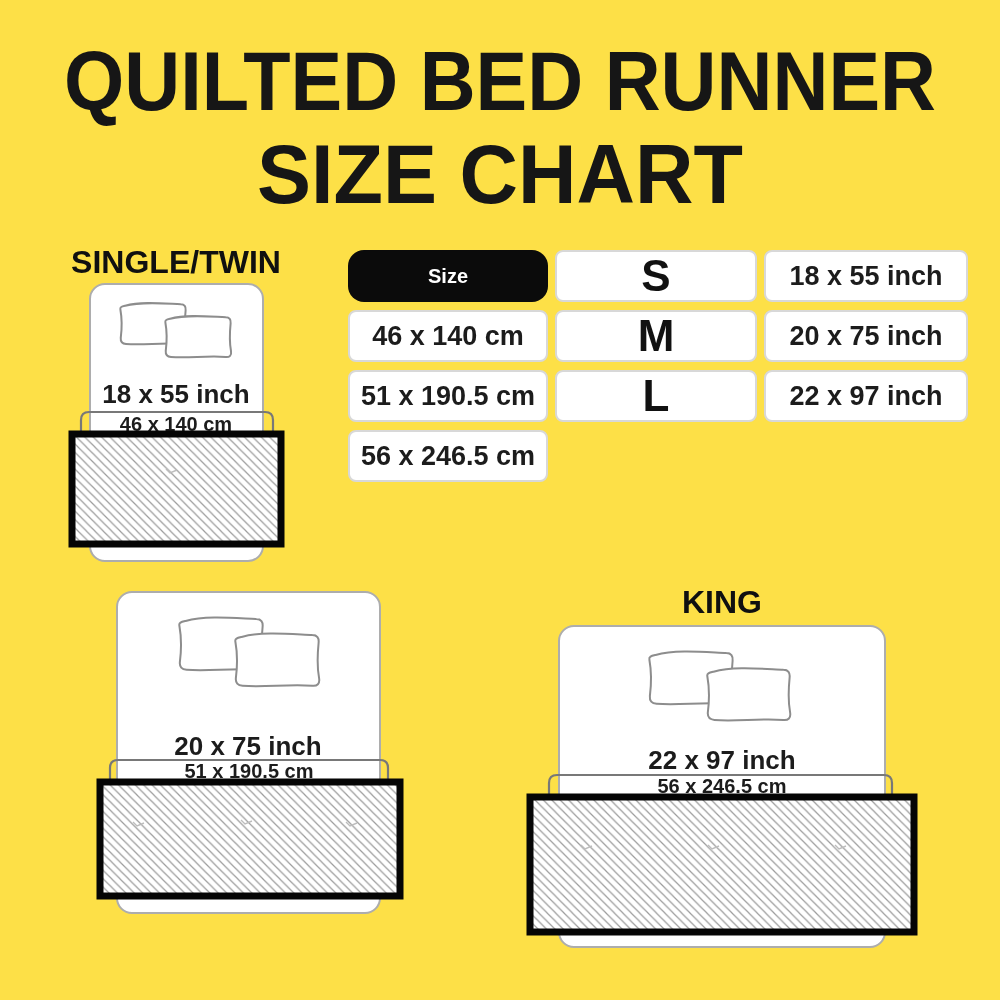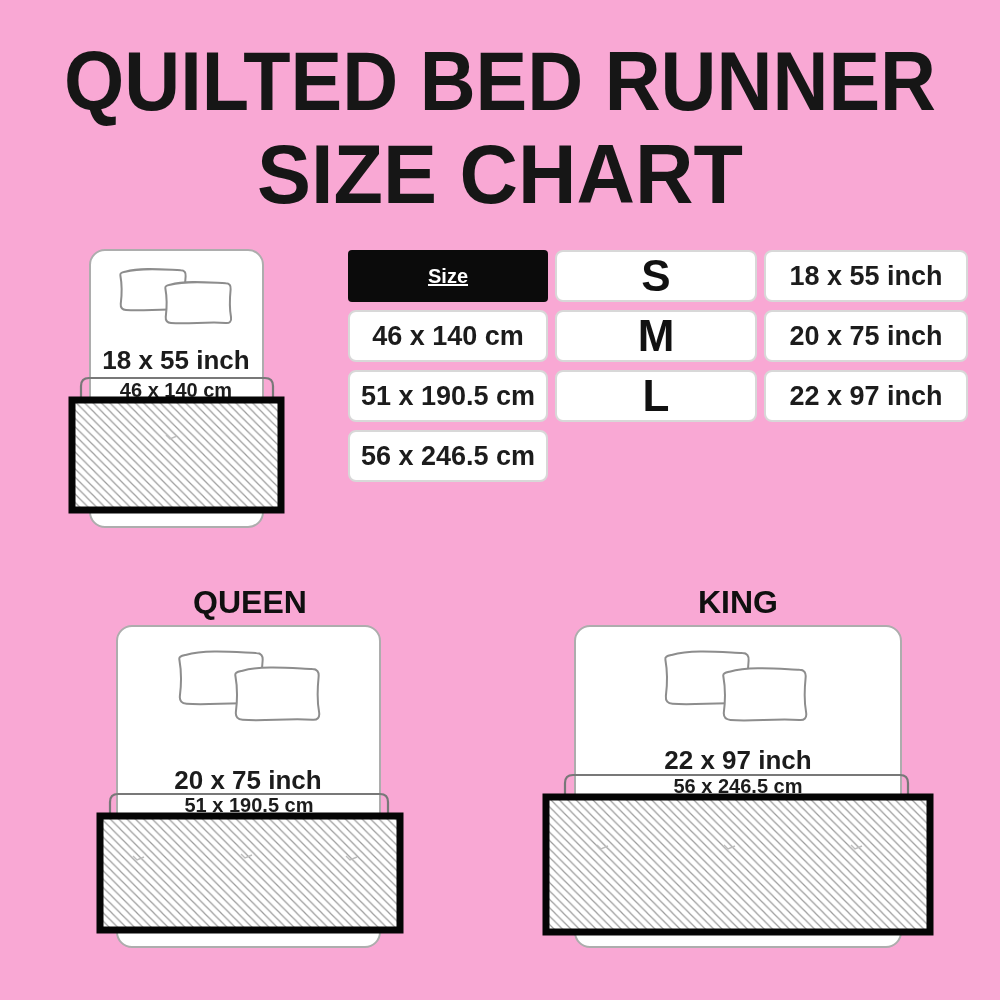--- a/index.html
+++ b/index.html
@@ -1,32 +1,32 @@
 <!DOCTYPE html>
 <html><head>
 <meta charset="utf-8">
 <style>
   html,body{margin:0;padding:0;background:#fff;}
   .canvas{
-    position:relative;width:1000px;height:1000px;background:#f9a8d4;
+    position:relative;width:1000px;height:1000px;background:#fde047;
     font-family:"Liberation Sans",sans-serif;color:#161616;overflow:hidden;
   }
   .title-svg{position:absolute;left:0;top:0;}
   .title-line{font-family:"Liberation Sans",sans-serif;font-weight:bold;fill:#161616;}
 
   
   .size-table{
     position:absolute;left:348px;top:250px;width:620px;
     display:grid;grid-template-columns:200px 202px 204px;
     column-gap:7px;row-gap:8px;grid-auto-rows:52px;
   }
   .th{
-    background:#0b0b0b;border-radius:4px;color:#ffffff;
+    background:#0b0b0b;border-radius:16px;color:#ffffff;
     display:flex;align-items:center;justify-content:center;
-    font-size:20px;font-weight:bold;text-decoration:underline;
+    font-size:20px;font-weight:bold;
   }
   .td{
     background:#ffffff;border:2px solid #d8d8d8;border-radius:8px;
     display:flex;align-items:center;justify-content:center;
     box-sizing:border-box;
   }
   .td.size{font-size:44px;font-weight:bold;color:#111;}
   .td.meas{font-size:27px;font-weight:bold;color:#1c1c1c;}
 
   
@@ -61,20 +61,21 @@
       </symbol>
     </defs>
   </svg>
 
   <svg class="title-svg" width="1000" height="230">
     <text class="title-line" x="500" y="110" text-anchor="middle" font-size="84" textLength="872" lengthAdjust="spacingAndGlyphs">QUILTED BED RUNNER</text>
     <text class="title-line" x="500" y="203" text-anchor="middle" font-size="84" textLength="486" lengthAdjust="spacingAndGlyphs">SIZE CHART</text>
   </svg>
 
   <div class="diagram" style="left:36px;top:245px;width:280px;">
+    <div class="diagram-label">SINGLE/TWIN</div>
     <svg width="280" height="290" viewBox="0 0 280 290">
       <rect class="bed" x="54" y="5" width="173" height="277" rx="15"></rect>
       <use href="#pillow" x="82" y="20" width="70" height="48"></use>
       <use href="#pillow" x="127" y="33" width="70" height="48"></use>
       <text class="svg-inch" x="140" y="124" text-anchor="middle">18 x 55 inch</text>
       <path class="bracket" d="M 45,168 L 45,141 Q 45,133 53,133 L 229,133 Q 237,133 237,141 L 237,168"></path>
       <text class="svg-cm" x="140" y="152" text-anchor="middle">46 x 140 cm</text>
       <g>
         <rect class="runner-under" x="36" y="155" width="209" height="110"></rect>
         <rect class="runner" x="36" y="155" width="209" height="110"></rect>
@@ -93,37 +94,36 @@
     <div class="td size">M</div>
     <div class="td meas">20 x 75 inch</div>
     <div class="td meas">51 x 190.5 cm</div>
 
     <div class="td size">L</div>
     <div class="td meas">22 x 97 inch</div>
     <div class="td meas">56 x 246.5 cm</div>
   </div>
 
   <div class="diagram" style="left:95px;top:585px;width:310px;">
-    <div class="diagram-label">QUEEN</div>
     <svg width="310" height="335" viewBox="0 0 310 335">
       <rect class="bed" x="22" y="7" width="263" height="321" rx="15"></rect>
       <use href="#pillow" x="82" y="27" width="88" height="62"></use>
       <use href="#pillow" x="138" y="43" width="88" height="62"></use>
       <text class="svg-inch" x="153" y="170" text-anchor="middle">20 x 75 inch</text>
       <path class="bracket" d="M 15,205 L 15,183 Q 15,175 23,175 L 285,175 Q 293,175 293,183 L 293,205"></path>
       <text class="svg-cm" x="154" y="193" text-anchor="middle">51 x 190.5 cm</text>
       <g>
         <rect class="runner-under" x="5" y="197" width="300" height="114"></rect>
         <rect class="runner" x="5" y="197" width="300" height="114"></rect>
         <path class="stitch" d="m 38,237 l 4,4 l 7,-3 M 146,235 l 4,4 l 7,-3 M 251,237 l 4,4 l 7,-3"></path>
       </g>
     </svg>
   </div>
 
-  <div class="diagram" style="left:538px;top:585px;width:400px;">
+  <div class="diagram" style="left:522px;top:585px;width:400px;">
     <div class="diagram-label">KING</div>
     <svg width="400" height="335" viewBox="0 0 400 335">
       <rect class="bed" x="37" y="7" width="326" height="321" rx="15"></rect>
       <use href="#pillow" x="125" y="27" width="88" height="62"></use>
       <use href="#pillow" x="183" y="43" width="87" height="63"></use>
       <text class="svg-inch" x="200" y="150" text-anchor="middle">22 x 97 inch</text>
       <path class="bracket" d="M 27,186 L 27,164 Q 27,156 35,156 L 362,156 Q 370,156 370,164 L 370,186"></path>
       <text class="svg-cm" x="200" y="174" text-anchor="middle">56 x 246.5 cm</text>
       <g>
         <rect class="runner-under" x="8" y="178" width="384" height="135"></rect>

